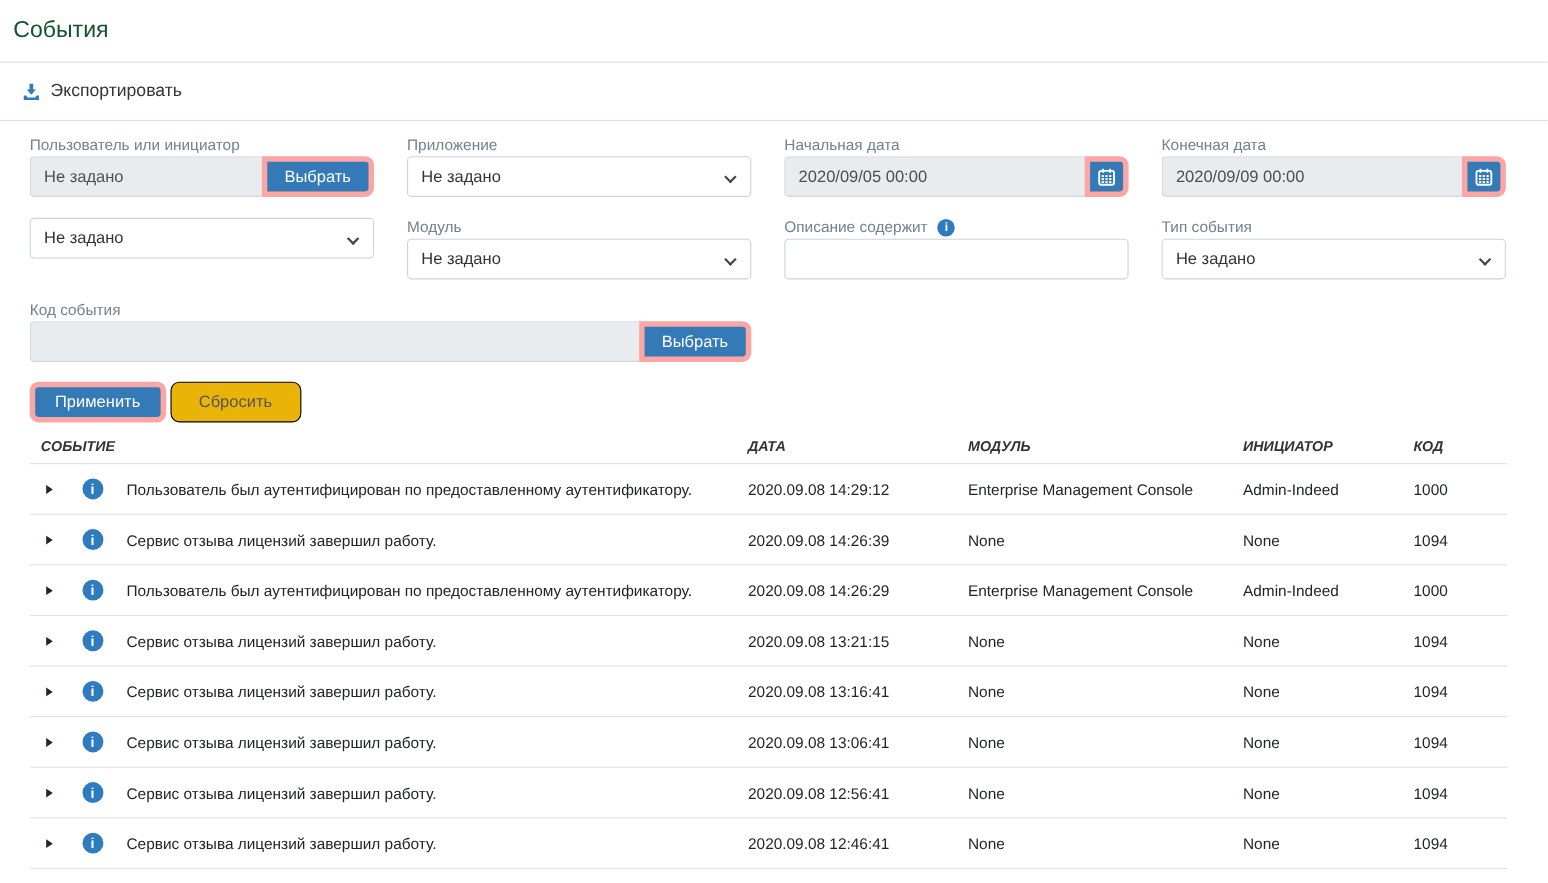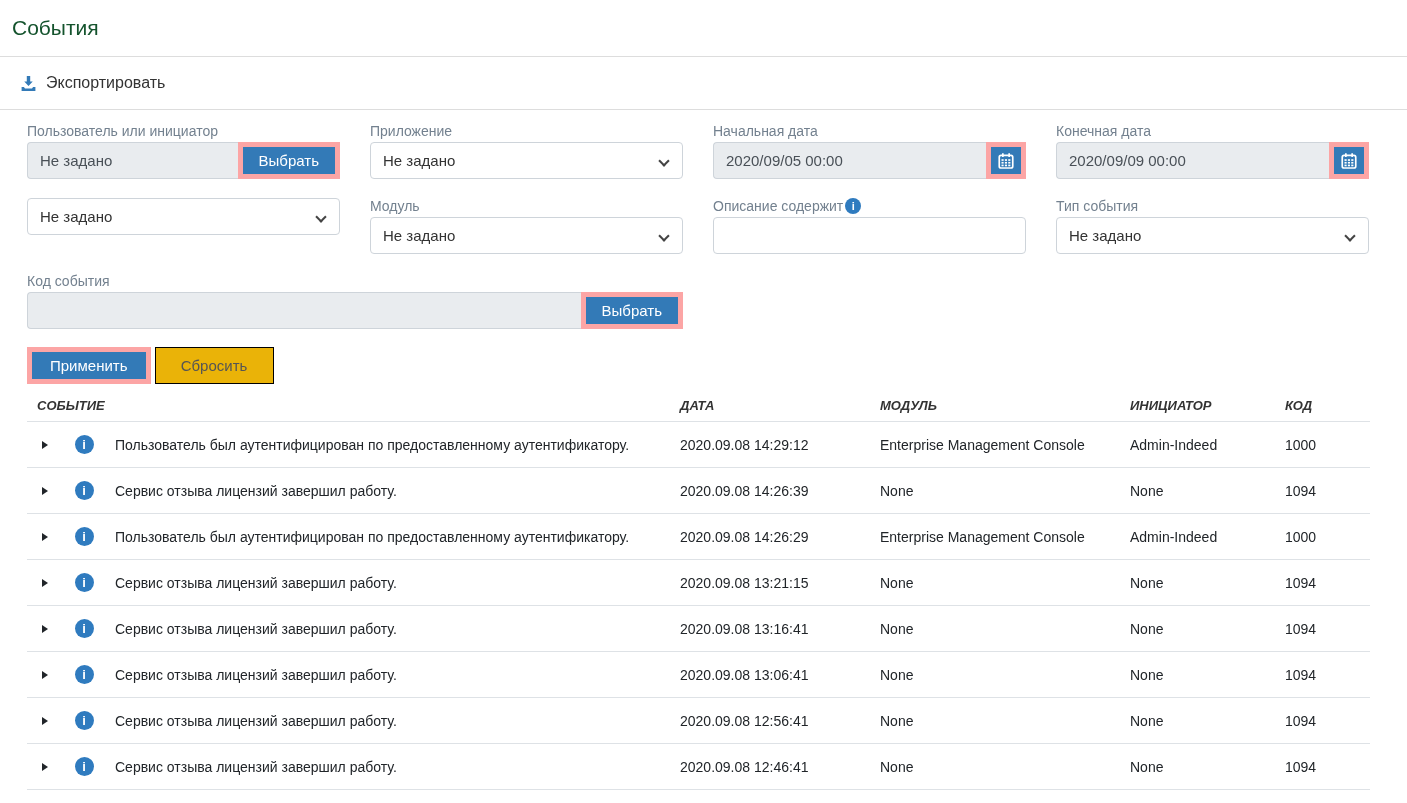--- a/index.html
+++ b/index.html
@@ -18,29 +18,29 @@
   
   .filters { padding: 13px 38px 0 27px; display: grid; grid-template-columns: repeat(4, 313px); column-gap: 30px; row-gap: 19px; }
   .field label { display: block; font-size: 14px; color: #73818f; line-height: 17px; margin-bottom: 2px; white-space: nowrap; }
   .field .control-row { display: flex; height: 37px; }
   .field.span2 { grid-column: 1 / 3; }
 
   .text-input { width: 100%; height: 37px; border: 1px solid #ced4da; border-radius: 4px; padding: 0 12px; font-size: 15px; color: #495057; font-family: "Liberation Sans", sans-serif; background: #fff; outline: none; }
   .text-input.gray { background: #e9ecef; }
   .grouped-left { border-top-right-radius: 0; border-bottom-right-radius: 0; border-right: none; flex: 1; min-width: 0; }
 
-  .btn { height: 37px; border-radius: 0; font-size: 15px; font-family: "Liberation Sans", sans-serif; cursor: pointer; }
+  .btn { height: 37px; border-radius: 8px; font-size: 15px; font-family: "Liberation Sans", sans-serif; cursor: pointer; }
   .btn-primary { background: #337ab7; border: 5px solid #fca5a5; color: #fff; }
   .btn-append { border-top-left-radius: 0; border-bottom-left-radius: 0; padding: 0 16px; }
   .btn-icon { width: 40px; padding: 0; display: flex; align-items: center; justify-content: center; }
 
   .select { position: relative; height: 37px; border: 1px solid #ced4da; border-radius: 4px; background: #fff; display: flex; align-items: center; padding: 0 30px 0 12px; color: #333; cursor: pointer; }
   .chevron-down { position: absolute; right: 14px; top: 14px; width: 8px; height: 8px; border-right: 2px solid #444; border-bottom: 2px solid #444; transform: rotate(45deg); }
 
-  .label-wrap { display: flex; align-items: flex-start; gap: 2px; margin-bottom: 2px; }
+  .label-wrap { display: flex; align-items: flex-end; gap: 9px; margin-bottom: 2px; }
   .label-wrap label { margin-bottom: 0; }
   .info-badge { width: 16px; height: 16px; border-radius: 50%; background: #2f7bbf; color: #fff; font-size: 11px; font-weight: bold; display: inline-flex; align-items: center; justify-content: center; flex: 0 0 auto; }
 
   
   .actions { padding: 18px 0 0 27px; display: flex; gap: 4px; }
   .btn-apply { padding: 0 18px; min-width: 120px; }
   .btn-reset { background: #eab308; border: 1px solid #000000; color: #555; padding: 0 20px; min-width: 119px; }
 
   
   .events-table { margin: 12px 37px 0 27px; }

